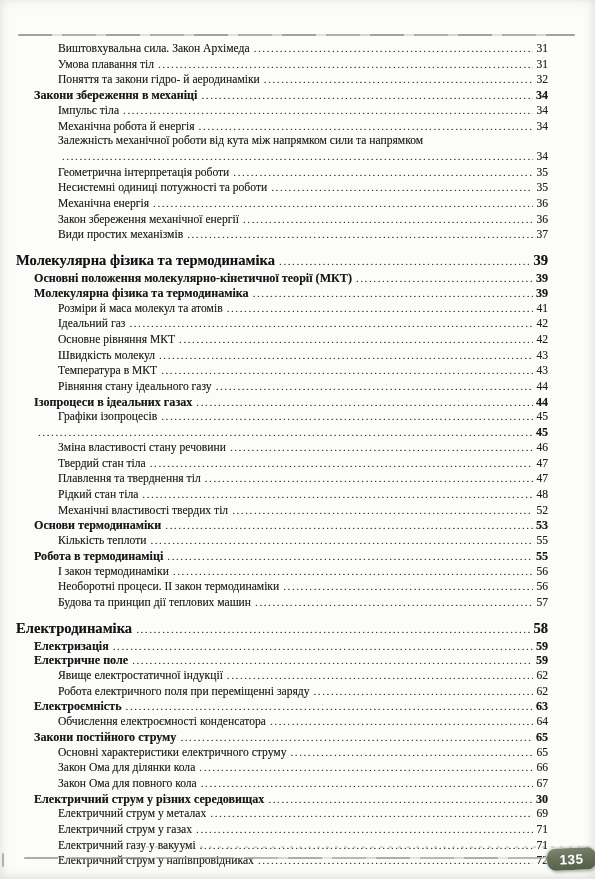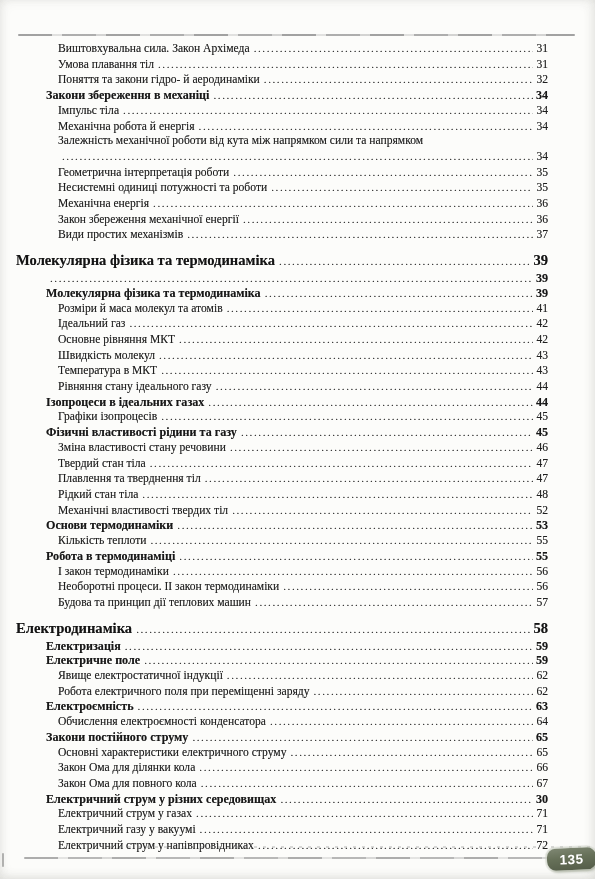--- a/index.html
+++ b/index.html
@@ -34,21 +34,21 @@
     position:absolute; top:41px; left:0; width:600px;
     padding-right:52px; box-sizing:border-box;
   }
   .row {
     display:flex; align-items:baseline;
     line-height:14.7px; font-size:11.6px;
     text-shadow:0 0 .4px rgba(20,20,20,.45);
   }
   .row .label { white-space:nowrap; }
   .lvl-sub     { padding-left:58px; }
-  .lvl-section { padding-left:46px; font-weight:bold; font-size:12.1px; color:#181818; }
+  .lvl-section { padding-left:34px; font-weight:bold; font-size:12.1px; color:#181818; }
   .lvl-chapter { padding-left:16px; font-weight:bold; font-size:14.6px;
                  line-height:19px; margin-top:8px; color:#141414; }
   .leader {
     flex:1 1 auto; overflow:hidden; white-space:nowrap;
     margin:0 3px 0 4px; min-width:8px; color:#333;
     font-weight:normal; font-size:11px;
   }
   .leader::after {
     content:"........................................................................................................................................................................................................................................";
     letter-spacing:1.6px;
@@ -135,20 +135,21 @@
         <span class="label">Види простих механізмів</span>
         <span class="leader"></span>
         <span class="pagenum">37</span>
       </div>
       <div class="row lvl-chapter">
         <span class="label">Молекулярна фізика та термодинаміка</span>
         <span class="leader"></span>
         <span class="pagenum">39</span>
       </div>
       <div class="row lvl-section">
+        <span class="label">Основні положення молекулярно-кінетичної теорії (МКТ)</span>
         <span class="leader"></span>
         <span class="pagenum">39</span>
       </div>
       <div class="row lvl-section">
         <span class="label">Молекулярна фізика та термодинаміка</span>
         <span class="leader"></span>
         <span class="pagenum">39</span>
       </div>
       <div class="row lvl-sub">
         <span class="label">Розміри й маса молекул та атомів</span>
@@ -184,21 +185,20 @@
         <span class="label">Ізопроцеси в ідеальних газах</span>
         <span class="leader"></span>
         <span class="pagenum">44</span>
       </div>
       <div class="row lvl-sub">
         <span class="label">Графіки ізопроцесів</span>
         <span class="leader"></span>
         <span class="pagenum">45</span>
       </div>
       <div class="row lvl-section">
-        <span class="label">Фізичні властивості рідини та газу</span>
         <span class="leader"></span>
         <span class="pagenum">45</span>
       </div>
       <div class="row lvl-sub">
         <span class="label">Зміна властивості стану речовини</span>
         <span class="leader"></span>
         <span class="pagenum">46</span>
       </div>
       <div class="row lvl-sub">
         <span class="label">Твердий стан тіла</span>
@@ -302,20 +302,25 @@
       </div>
       <div class="row lvl-sub">
         <span class="label">Закон Ома для повного кола</span>
         <span class="leader"></span>
         <span class="pagenum">67</span>
       </div>
       <div class="row lvl-section">
         <span class="label">Електричний струм у різних середовищах</span>
         <span class="leader"></span>
         <span class="pagenum">30</span>
+      </div>
+      <div class="row lvl-sub">
+        <span class="label">Електричний струм у металах</span>
+        <span class="leader"></span>
+        <span class="pagenum">69</span>
       </div>
       <div class="row lvl-sub">
         <span class="label">Електричний струм у газах</span>
         <span class="leader"></span>
         <span class="pagenum">71</span>
       </div>
       <div class="row lvl-sub">
         <span class="label">Електричний газу у вакуумі</span>
         <span class="leader"></span>
         <span class="pagenum">71</span>

